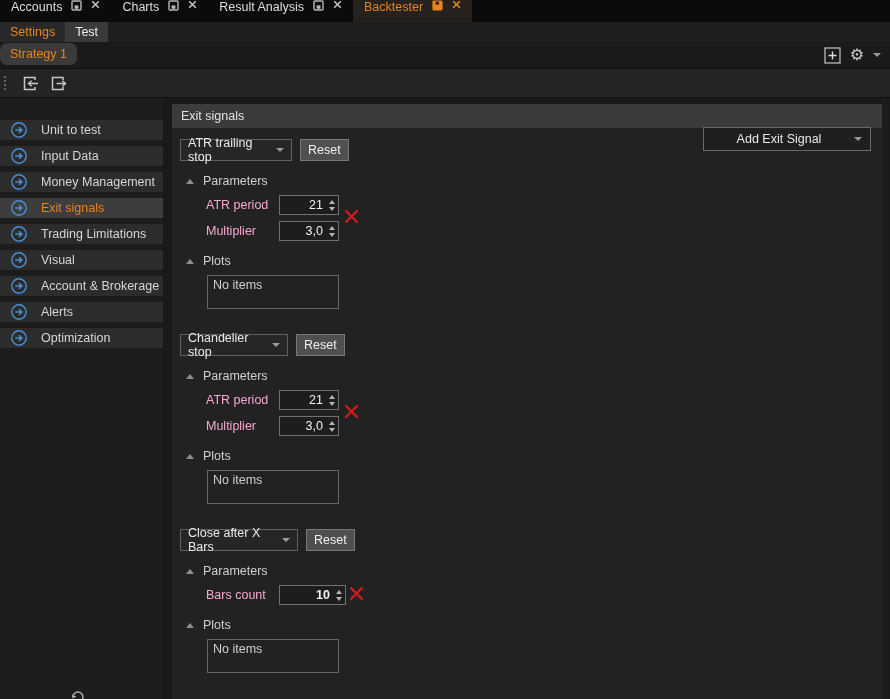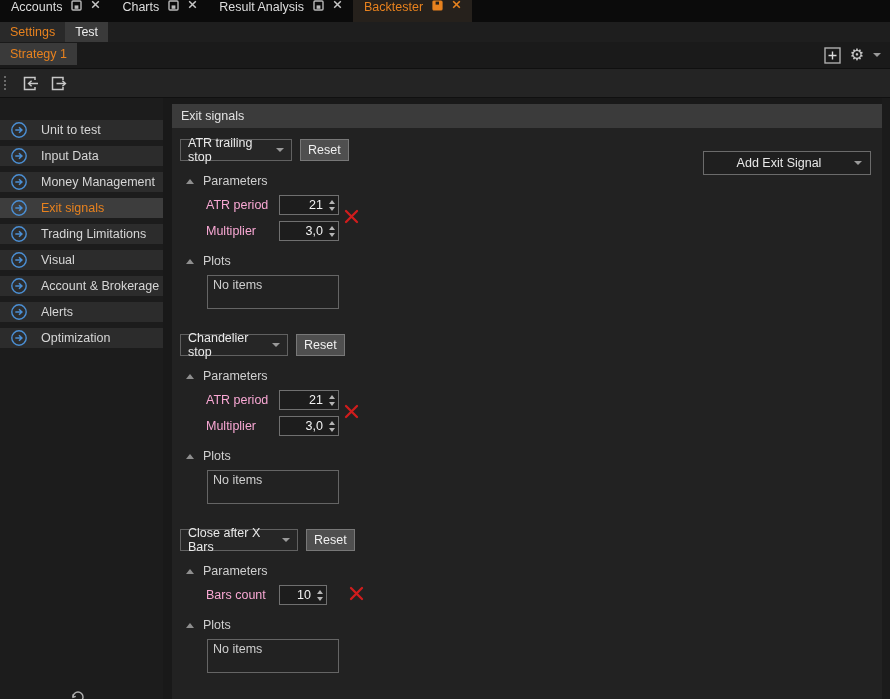--- a/index.html
+++ b/index.html
@@ -19,21 +19,21 @@
   .tab svg { display:block; }
 
   
   .subtabbar { height:20px; background:#1e1e1e; display:flex; align-items:stretch; flex:0 0 auto; }
   .subtab { display:flex; align-items:center; padding:0 10px; font-size:12.5px; cursor:default; }
   .subtab.active { background:#292929; color:#e8821e;justify-content:center; }
   .subtab.plain  { background:#3a3a3a; color:#ececec; }
 
   
   .strategyrow { height:26px; background:#1a1a1a; display:flex; align-items:center; position:relative; flex:0 0 auto; }
-  .strategy-tab { height:22px; display:flex; align-items:center; padding:0 10px; background:#3a3a3a; color:#e8821e; font-size:12.5px; margin-top:-2px; cursor:default; }
+  .strategy-tab { height:22px; display:flex; align-items:center; padding:0 10px; background:#3a3a3a; color:#e8821e; font-size:12.5px; margin-top:-2px; cursor:default;border-radius:7px; }
   .strat-icons { position:absolute; right:9px; top:0; height:26px; display:flex; align-items:center; gap:9px; }
   .icon-btn { display:flex; align-items:center; cursor:default; }
   .gear-glyph { font-size:16px; color:#c9c9c9; line-height:1; }
   .caret-down { width:0; height:0; border-left:4px solid transparent; border-right:4px solid transparent; border-top:4px solid #9a9a9a; }
 
   
   .toolbar { height:30px; background:#242424; border-top:1px solid #101010; border-bottom:1px solid #101010; display:flex; align-items:center; gap:9px; padding-left:4px; flex:0 0 auto; }
   .grip { display:flex; flex-direction:column; gap:2px; margin-right:6px; cursor:default; }
   .grip i { width:2px; height:2px; background:#6a6a6a; }
 
@@ -61,32 +61,32 @@
   .w112 { width:112px; } .w108 { width:108px; } .w118 { width:118px; }
   .reset-btn { height:22px; margin-left:8px; padding:0 7px; background:#4f4f4f; border:1px solid #787878; color:#f0f0f0; font-size:12.5px; display:flex; align-items:center; cursor:default; }
 
   .sec-hdr { display:flex; align-items:center; gap:9px; margin:13px 0 7px 6px; font-size:12.5px; color:#d0d0d0; }
   .tri-up { width:0; height:0; border-left:4px solid transparent; border-right:4px solid transparent; border-bottom:5px solid #8f8f8f; cursor:default; }
 
   .params { position:relative; }
   .param-row { display:flex; align-items:center; height:20px; margin-bottom:6px; }
   .param-label { margin-left:26px; width:73px; font-size:12.5px; color:#f9a8d4; }
   .num-input { width:60px; height:20px; border:1px solid #707070; background:#1d1d1d; display:flex; align-items:stretch; }
-  .num-input.w67 { width:48px; }
+  .num-input.w67 { width:67px;font-weight:bold; }
   .num-val { flex:1; text-align:right; font-size:12.5px; line-height:18px; color:#f2f2f2; padding-right:2px; }
   .spin { width:13px; display:flex; flex-direction:column; align-items:center; justify-content:center; gap:3px; }
   .spin-up { width:0; height:0; border-left:3.5px solid transparent; border-right:3.5px solid transparent; border-bottom:4px solid #b5b5b5; cursor:default; }
   .spin-down { width:0; height:0; border-left:3.5px solid transparent; border-right:3.5px solid transparent; border-top:4px solid #b5b5b5; cursor:default; }
 
   .delete-x { position:absolute; left:163px; top:50%; transform:translateY(-50%); cursor:default; }
   .delete-x.x3 { left:168px; }
 
   .plots-box { margin-left:27px; width:132px; height:34px; border:1px solid #656565; background:#222222; font-size:12.5px; color:#cfcfcf; line-height:19px; padding-left:5px; cursor:default; }
 
-  .add-dd { position:absolute; top:47px; right:11px; width:168px; height:24px; border:1px solid #6b6b6b; background:#1f1f1f; display:flex; align-items:center; font-size:12.5px; color:#e8e8e8; cursor:default; }
+  .add-dd { position:absolute; top:23px; right:11px; width:168px; height:24px; border:1px solid #6b6b6b; background:#1f1f1f; display:flex; align-items:center; font-size:12.5px; color:#e8e8e8; cursor:default; }
   .add-dd .lbl { flex:1; text-align:center; }
   .add-dd .caret-down { margin-right:8px; }
 </style>
 </head>
 <body>
 
 <div class="app">
 
   <div class="tabbar">
     <div class="tab">

